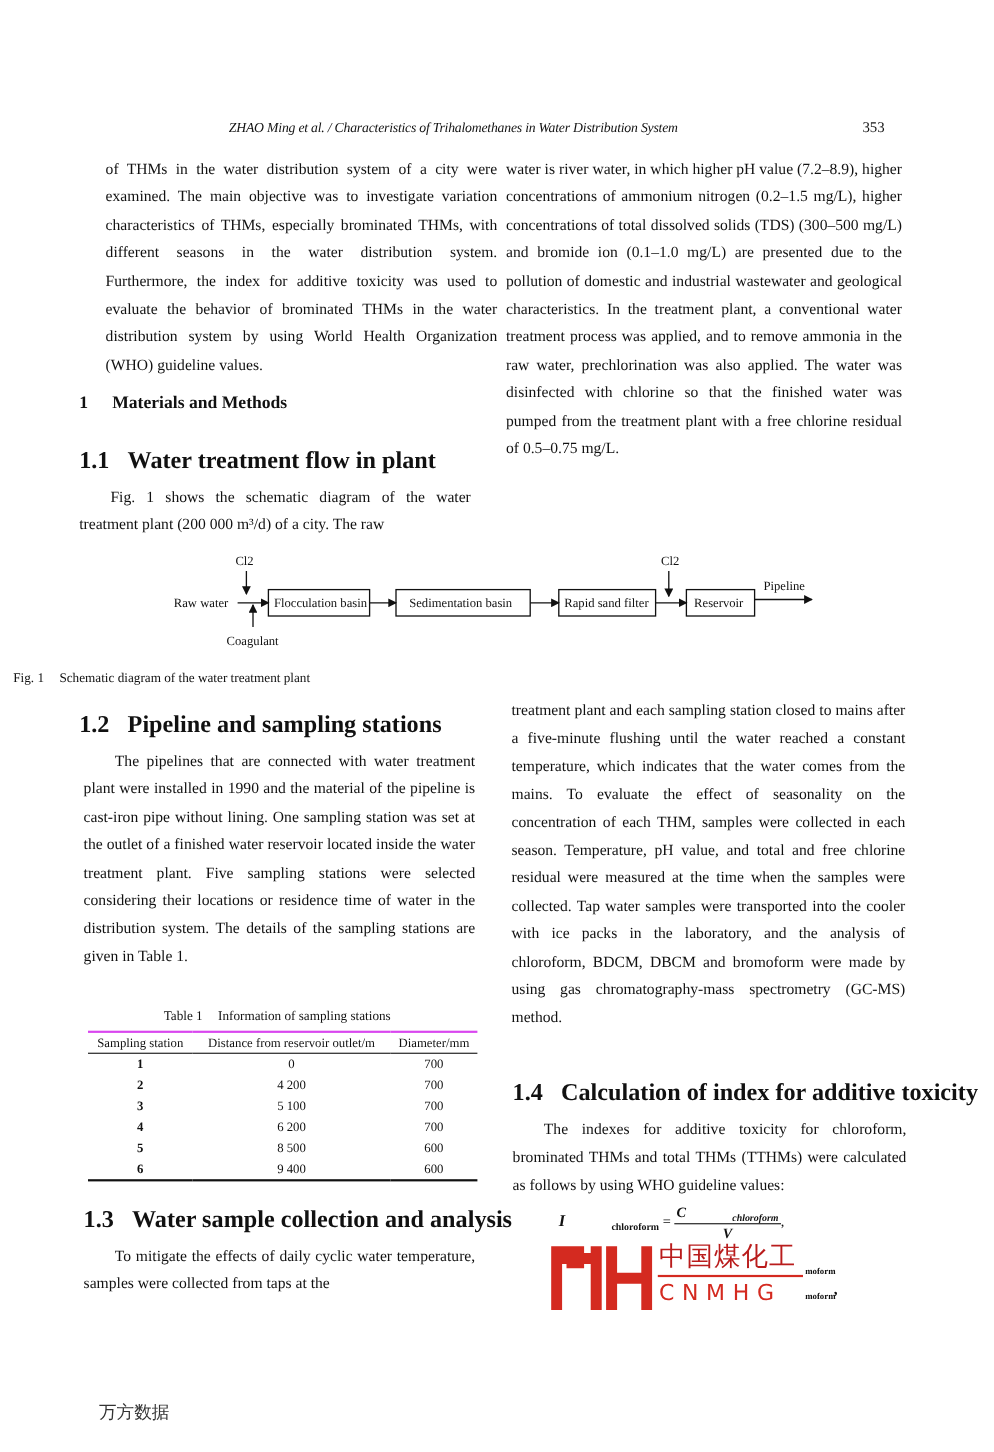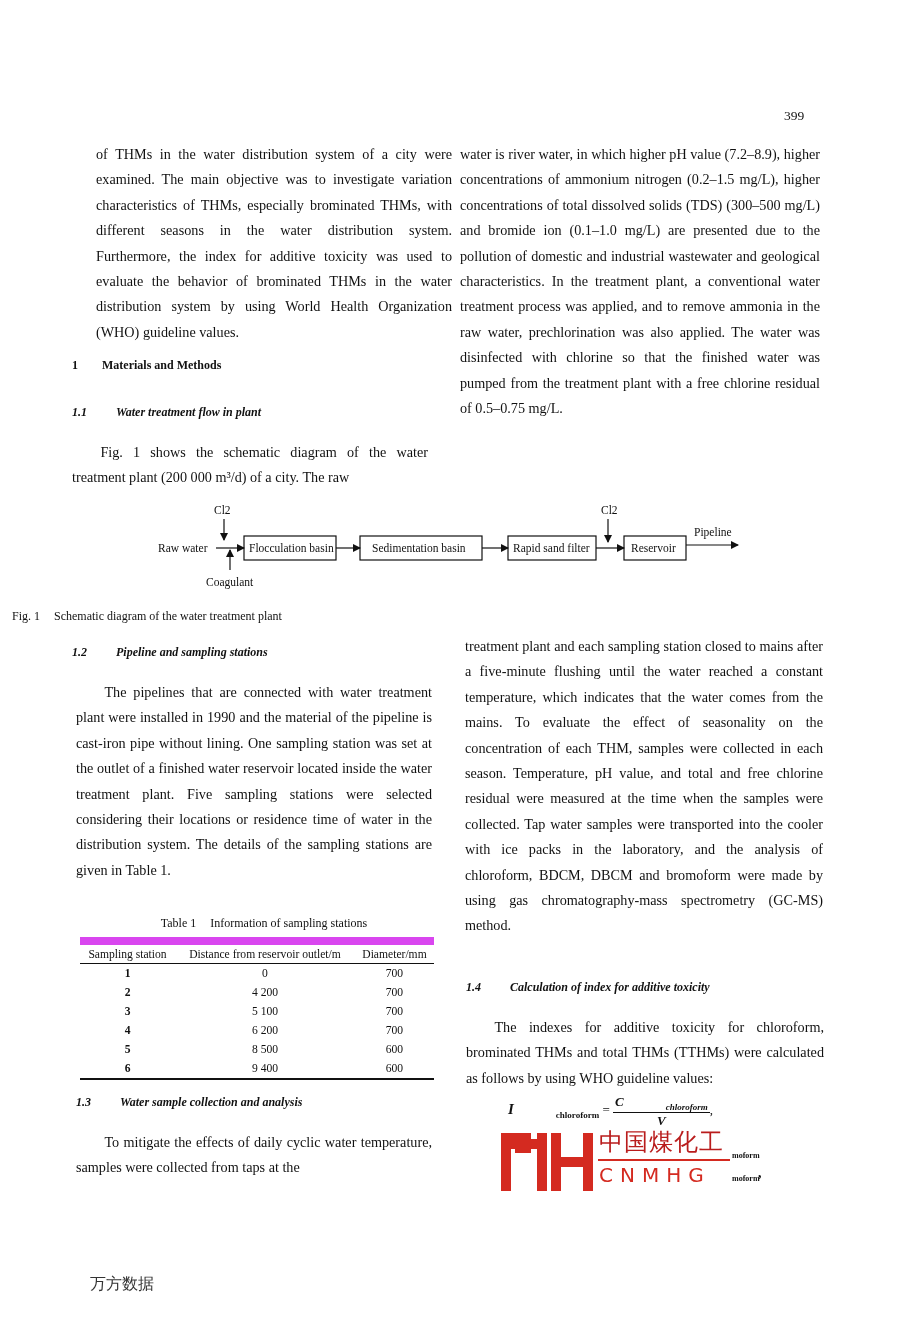--- a/index.html
+++ b/index.html
@@ -8,34 +8,34 @@
     .header { position: absolute; top: 109px; left: 0; width: 904px; height: 20px; }
     .running-title { position: absolute; left: 208px; top: 0; font-style: italic; font-size: 12.5px; letter-spacing: -0.2px; }
     .page-number { position: absolute; left: 784px; top: -1px; font-size: 13.5px; }
 
     .col { position: absolute; font-size: 14.2px; line-height: 25.4px; text-align: justify; }
     .col p { margin: 0; }
     .indent { text-indent: 2em; }
     .col-left-top { left: 72px; top: 142px; width: 356px; margin-left: 24px; }
     .col-right-top { left: 460px; top: 142px; width: 360px; }
 
-    .h1 { position: absolute; left: 72px; top: 358px; font-size: 12px; font-weight: bold; }
+    .h1 { position: absolute; left: 72px; top: 358px; font-size: 16px; font-weight: bold; }
     .h1 .num { display: inline-block; width: 30px; }
-    .h2 { font-weight: bold; font-size: 12px; position: absolute; font-style: italic; }
+    .h2 { font-weight: bold; font-size: 22px; position: absolute; }
     .h2 .num { display: inline-block; width: 44px; }
 
     .diagram { position: absolute; left: 150px; top: 498px; width: 600px; height: 100px; }
     .diagram text { font-family: "Liberation Serif", serif; font-size: 11.5px; fill: #111; }
     .fig-caption { position: absolute; left: 12px; top: 609px; width: 904px; font-size: 12px; }
     .fig-caption .lbl { margin-right: 14px; }
 
-    .table-caption { position: absolute; left: 84px; top: 916px; width: 360px; text-align: center; font-size: 12px; }
+    .table-caption { position: absolute; left: 72px; top: 916px; width: 360px; text-align: center; font-size: 12px; }
     .table-caption .lbl { margin-right: 14px; }
     table.t1 { position: absolute; left: 80px; top: 937px; width: 354px; border-collapse: collapse; font-size: 11.6px; }
-    table.t1 thead tr { border-top: 8px solid #d946ef; border-bottom: 1px solid #111; }
+    table.t1 thead tr { border-top: 2px solid #d946ef; border-bottom: 1px solid #111; }
     table.t1 tbody tr:last-child { border-bottom: 2px solid #111; }
     table.t1 th { font-weight: normal; padding: 3px 2px 2px; white-space: nowrap; }
     table.t1 td { text-align: center; padding: 0; height: 19px; }
     table.t1 td.st { font-weight: bold; }
 
     .formula { position: absolute; left: 508px; top: 1094px; font-size: 13px; }
     .formula .I { font-style: italic; font-weight: bold; font-size: 15px; }
     .formula sub { font-size: 9px; font-weight: bold; padding-left: 42px; }
     .frac { display: inline-block; vertical-align: middle; text-align: center; }
     .frac .num { display: block; border-bottom: 1px solid #111; padding: 0 2px; font-style: italic; font-weight: bold; }
@@ -47,21 +47,22 @@
     .wm-line { position: absolute; left: 97px; top: 34px; width: 132px; height: 2px; background: #d42a20; }
     .wm-en { position: absolute; left: 98px; top: 38px; font-family: "DejaVu Sans", sans-serif; font-size: 20px; color: #d42a20; letter-spacing: 7px; }
     .wm-sub { position: absolute; font-size: 8px; font-weight: bold; color: #111; font-family: "Liberation Serif", serif; }
 
     .footer-mark { position: absolute; left: 90px; top: 1274px; font-family: "DejaVu Sans", sans-serif; font-size: 16px; color: #333; }
   </style>
 </head>
 <body>
 
 <div class="header">
-  <span class="page-number">399</span>
+  <span class="running-title">ZHAO Ming et al. / Characteristics of Trihalomethanes in Water Distribution System</span>
+  <span class="page-number">353</span>
 </div>
 
 <div class="col col-left-top">
   <p>of THMs in the water distribution system of a city were examined. The main objective was to investigate variation characteristics of THMs, especially brominated THMs, with different seasons in the water distribution system. Furthermore, the index for additive toxicity was used to evaluate the behavior of brominated THMs in the water distribution system by using World Health Organization (WHO) guideline values.</p>
 </div>
 
 <div class="h1">
   <span class="num">1</span><span>Materials and Methods</span>
 </div>
 

